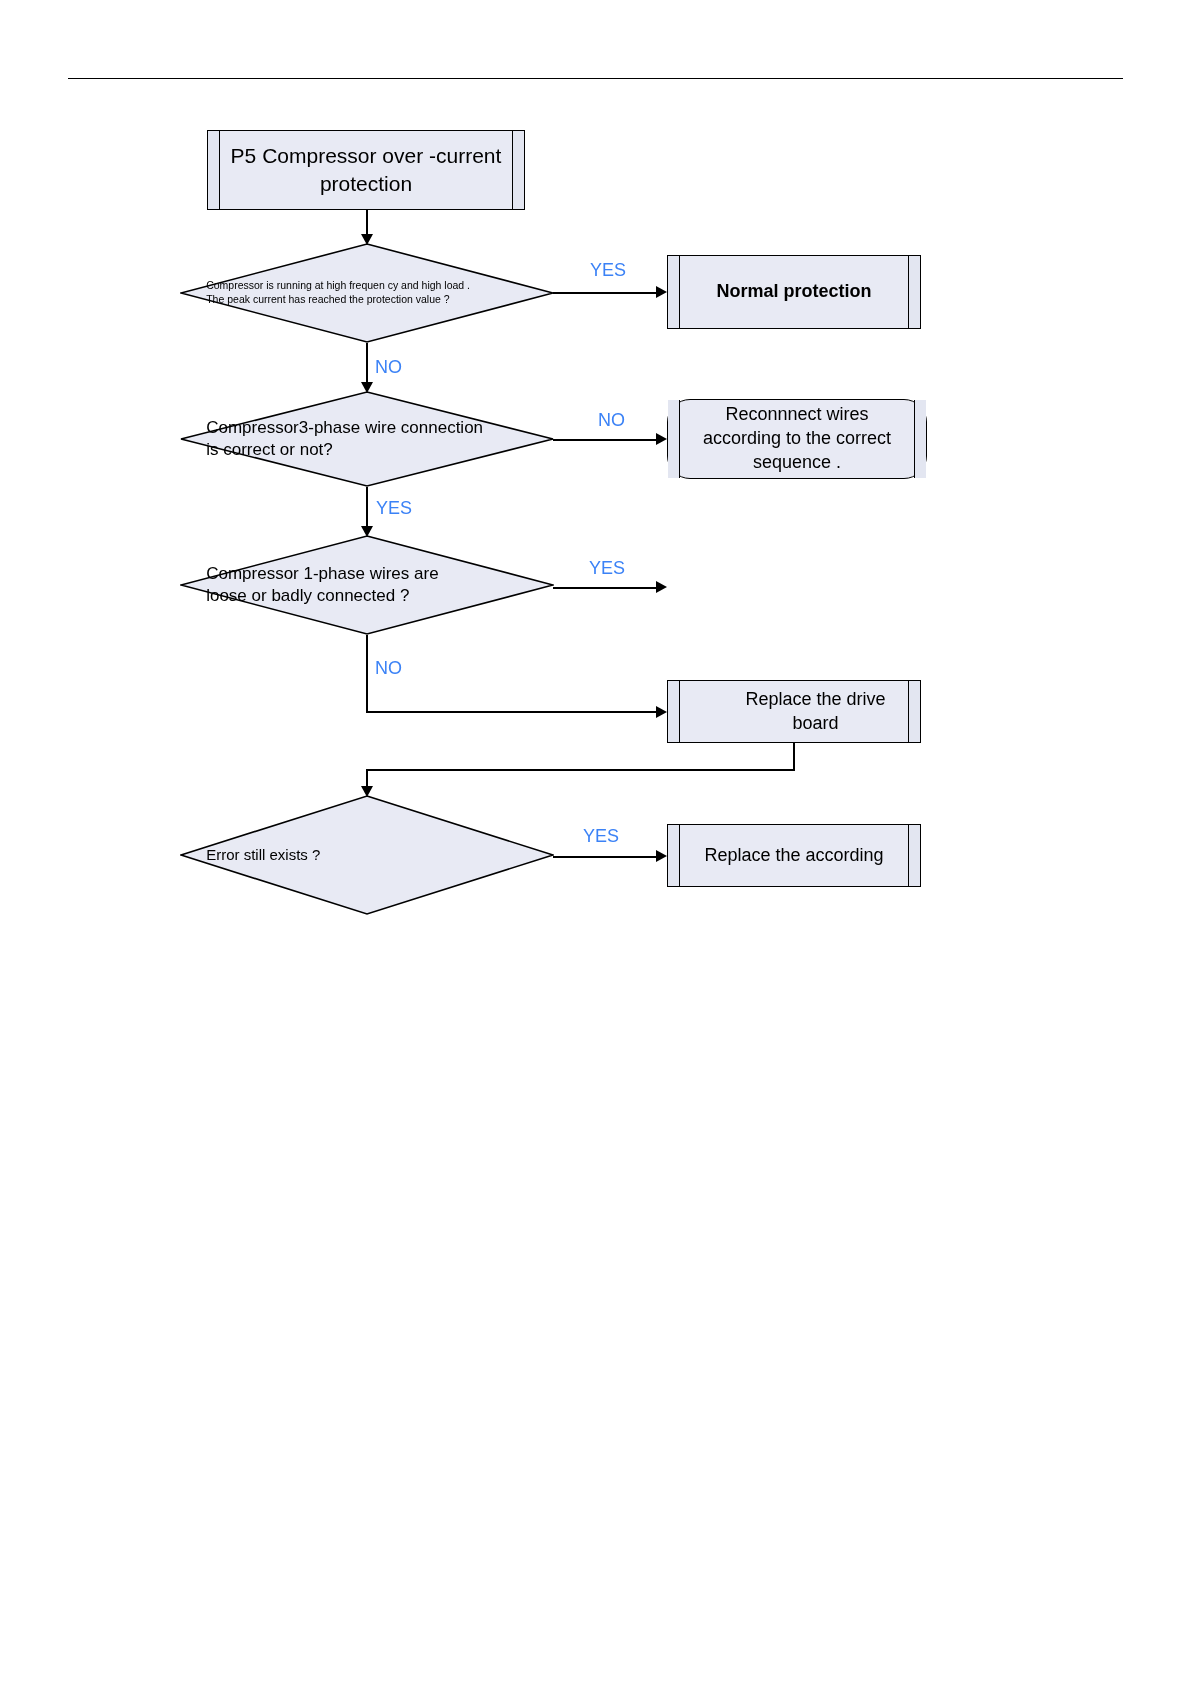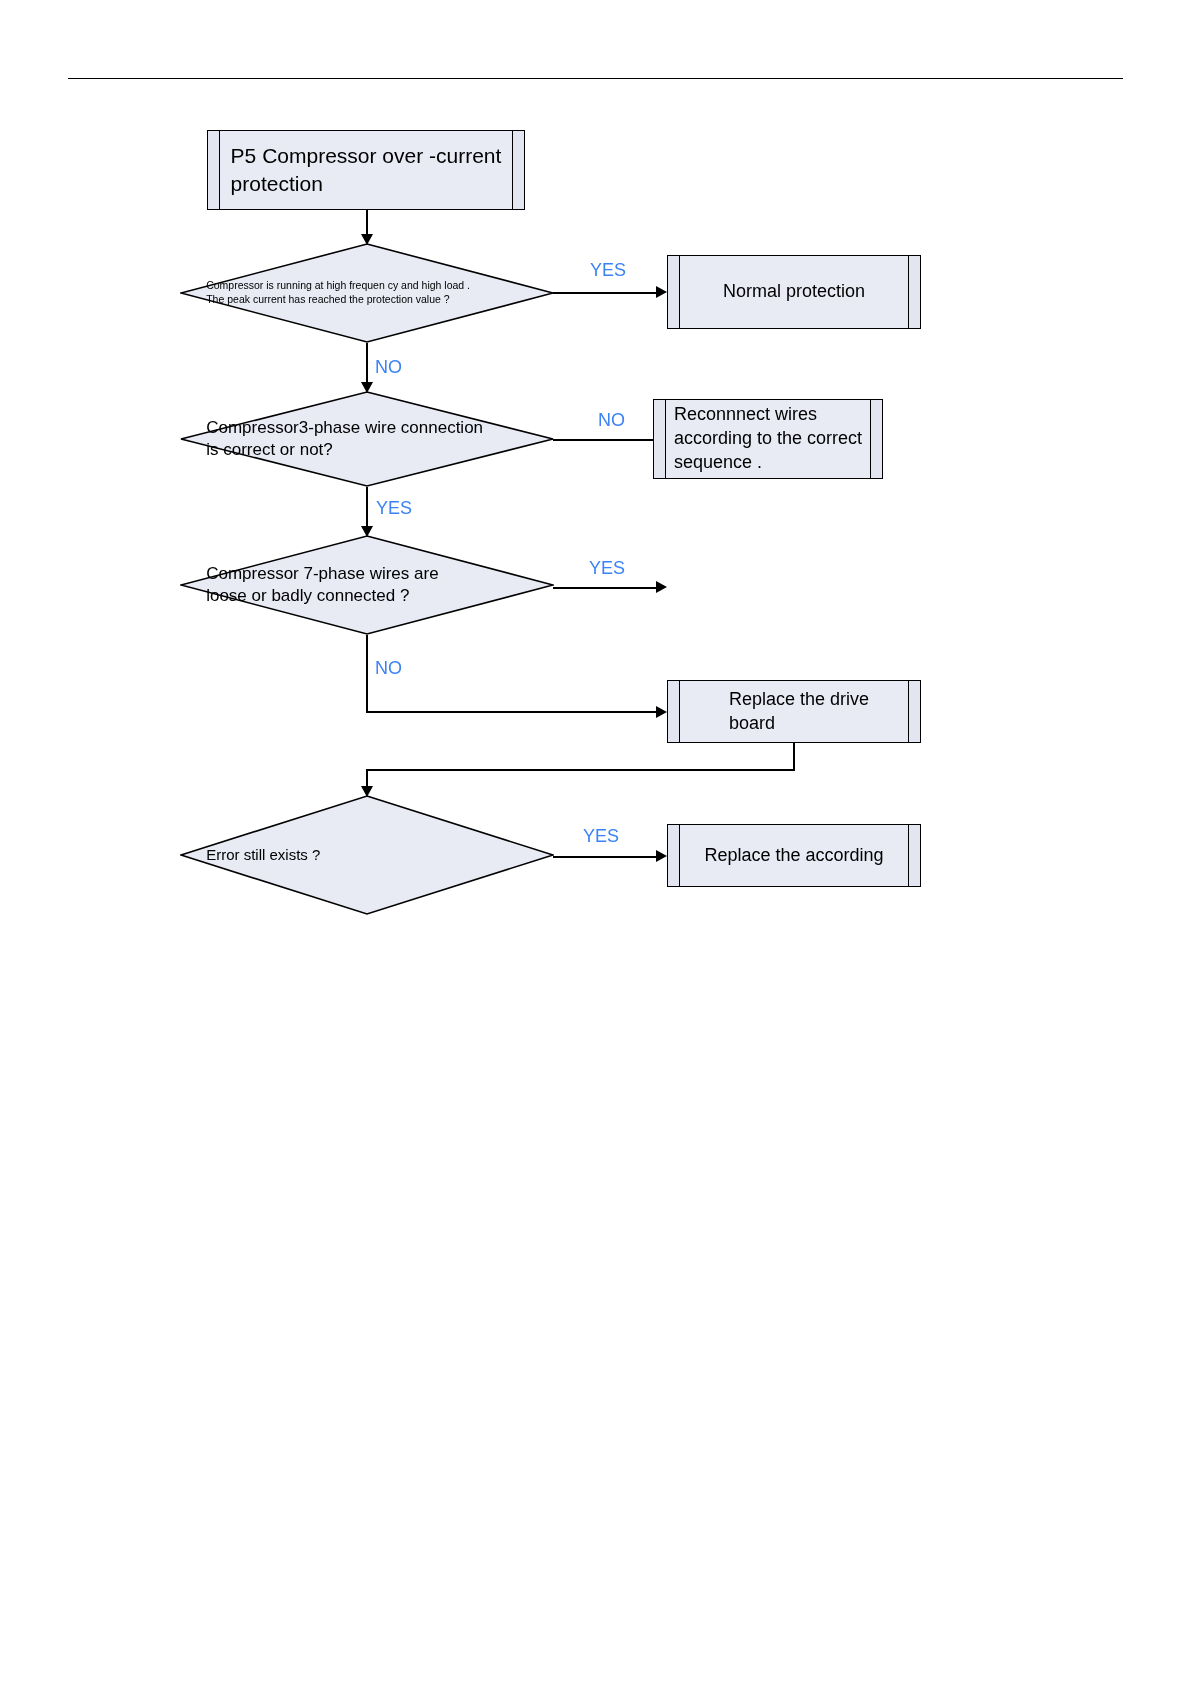--- a/index.html
+++ b/index.html
@@ -29,20 +29,21 @@
   }
   
   .proc {
     position: absolute;
     box-sizing: border-box;
     background: #e8eaf4;
     border: 1.4px solid #000;
     display: flex;
     align-items: center;
     justify-content: center;
+    text-align: center;
   }
   .proc .barL {
     position: absolute;
     left: 0;
     top: 0;
     bottom: 0;
     width: 11px;
     border-right: 1.4px solid #000;
     background: #e3e6f1;
   }
@@ -132,21 +133,21 @@
       <polygon points="187,1 373,50 187,99 1,50" fill="#e8eaf4" stroke="#000" stroke-width="1.6"></polygon>
     </svg>
     <span class="dtxt">Compressor is running at high frequen cy and  high  load .
 The peak current has reached the protection value ?</span>
   </div>
 
   <div class="ln lnh" style="left:553px; top:292px; width:105px;"></div>
   <div class="arrow arrow-right" style="left:656px; top:286px;"></div>
   <span class="elabel" style="left:590px; top:260px;">YES</span>
 
-  <div class="proc" style="left:667px; top:255px; width:254px; height:74px; font-size:18px;">
+  <div class="proc" style="left:667px; top:255px; width:254px; height:74px; font-size:18px;font-weight:bold;">
     <span class="barL"></span>
     <span class="barR"></span>
     <span class="ptxt">Normal protection</span>
   </div>
 
   <div class="ln lnv" style="left:366px; top:343px; height:43px;"></div>
   <div class="arrow arrow-down" style="left:361px; top:382px;"></div>
   <span class="elabel" style="left:375px; top:357px;">NO</span>
 
   <div class="dia" style="left:180px; top:391px; width:374px; height:96px; font-size:17px;">
@@ -154,37 +155,37 @@
       <polygon points="187,1 373,48 187,95 1,48" fill="#e8eaf4" stroke="#000" stroke-width="1.6"></polygon>
     </svg>
     <span class="dtxt">Compressor3-phase wire connection
 is correct or not?</span>
   </div>
 
   <div class="ln lnh" style="left:553px; top:439px; width:105px;"></div>
   <div class="arrow arrow-right" style="left:656px; top:433px;"></div>
   <span class="elabel" style="left:598px; top:410px;">NO</span>
 
-  <div class="proc" style="left:653px; top:399px; width:230px; height:80px; font-size:18px;">
+  <div class="proc" style="left:667px; top:399px; width:260px; height:80px; font-size:18px;border-radius:23px;">
     <span class="barL"></span>
     <span class="barR"></span>
     <span class="ptxt">Reconnnect wires
 according to the correct
 sequence .</span>
   </div>
 
   <div class="ln lnv" style="left:366px; top:487px; height:43px;"></div>
   <div class="arrow arrow-down" style="left:361px; top:526px;"></div>
   <span class="elabel" style="left:376px; top:498px;">YES</span>
 
   <div class="dia" style="left:180px; top:535px; width:374px; height:100px; font-size:17px;">
     <svg width="374" height="100" viewBox="0 0 374 100">
       <polygon points="187,1 373,50 187,99 1,50" fill="#e8eaf4" stroke="#000" stroke-width="1.6"></polygon>
     </svg>
-    <span class="dtxt">Compressor 7-phase wires are
+    <span class="dtxt">Compressor 1-phase wires are
 loose or badly connected ?</span>
   </div>
 
   <div class="ln lnh" style="left:553px; top:587px; width:105px;"></div>
   <div class="arrow arrow-right" style="left:656px; top:581px;"></div>
   <span class="elabel" style="left:589px; top:558px;">YES</span>
 
 
   <div class="ln lnv" style="left:366px; top:635px; height:77px;"></div>
   <div class="ln lnh" style="left:366px; top:711px; width:292px;"></div>

